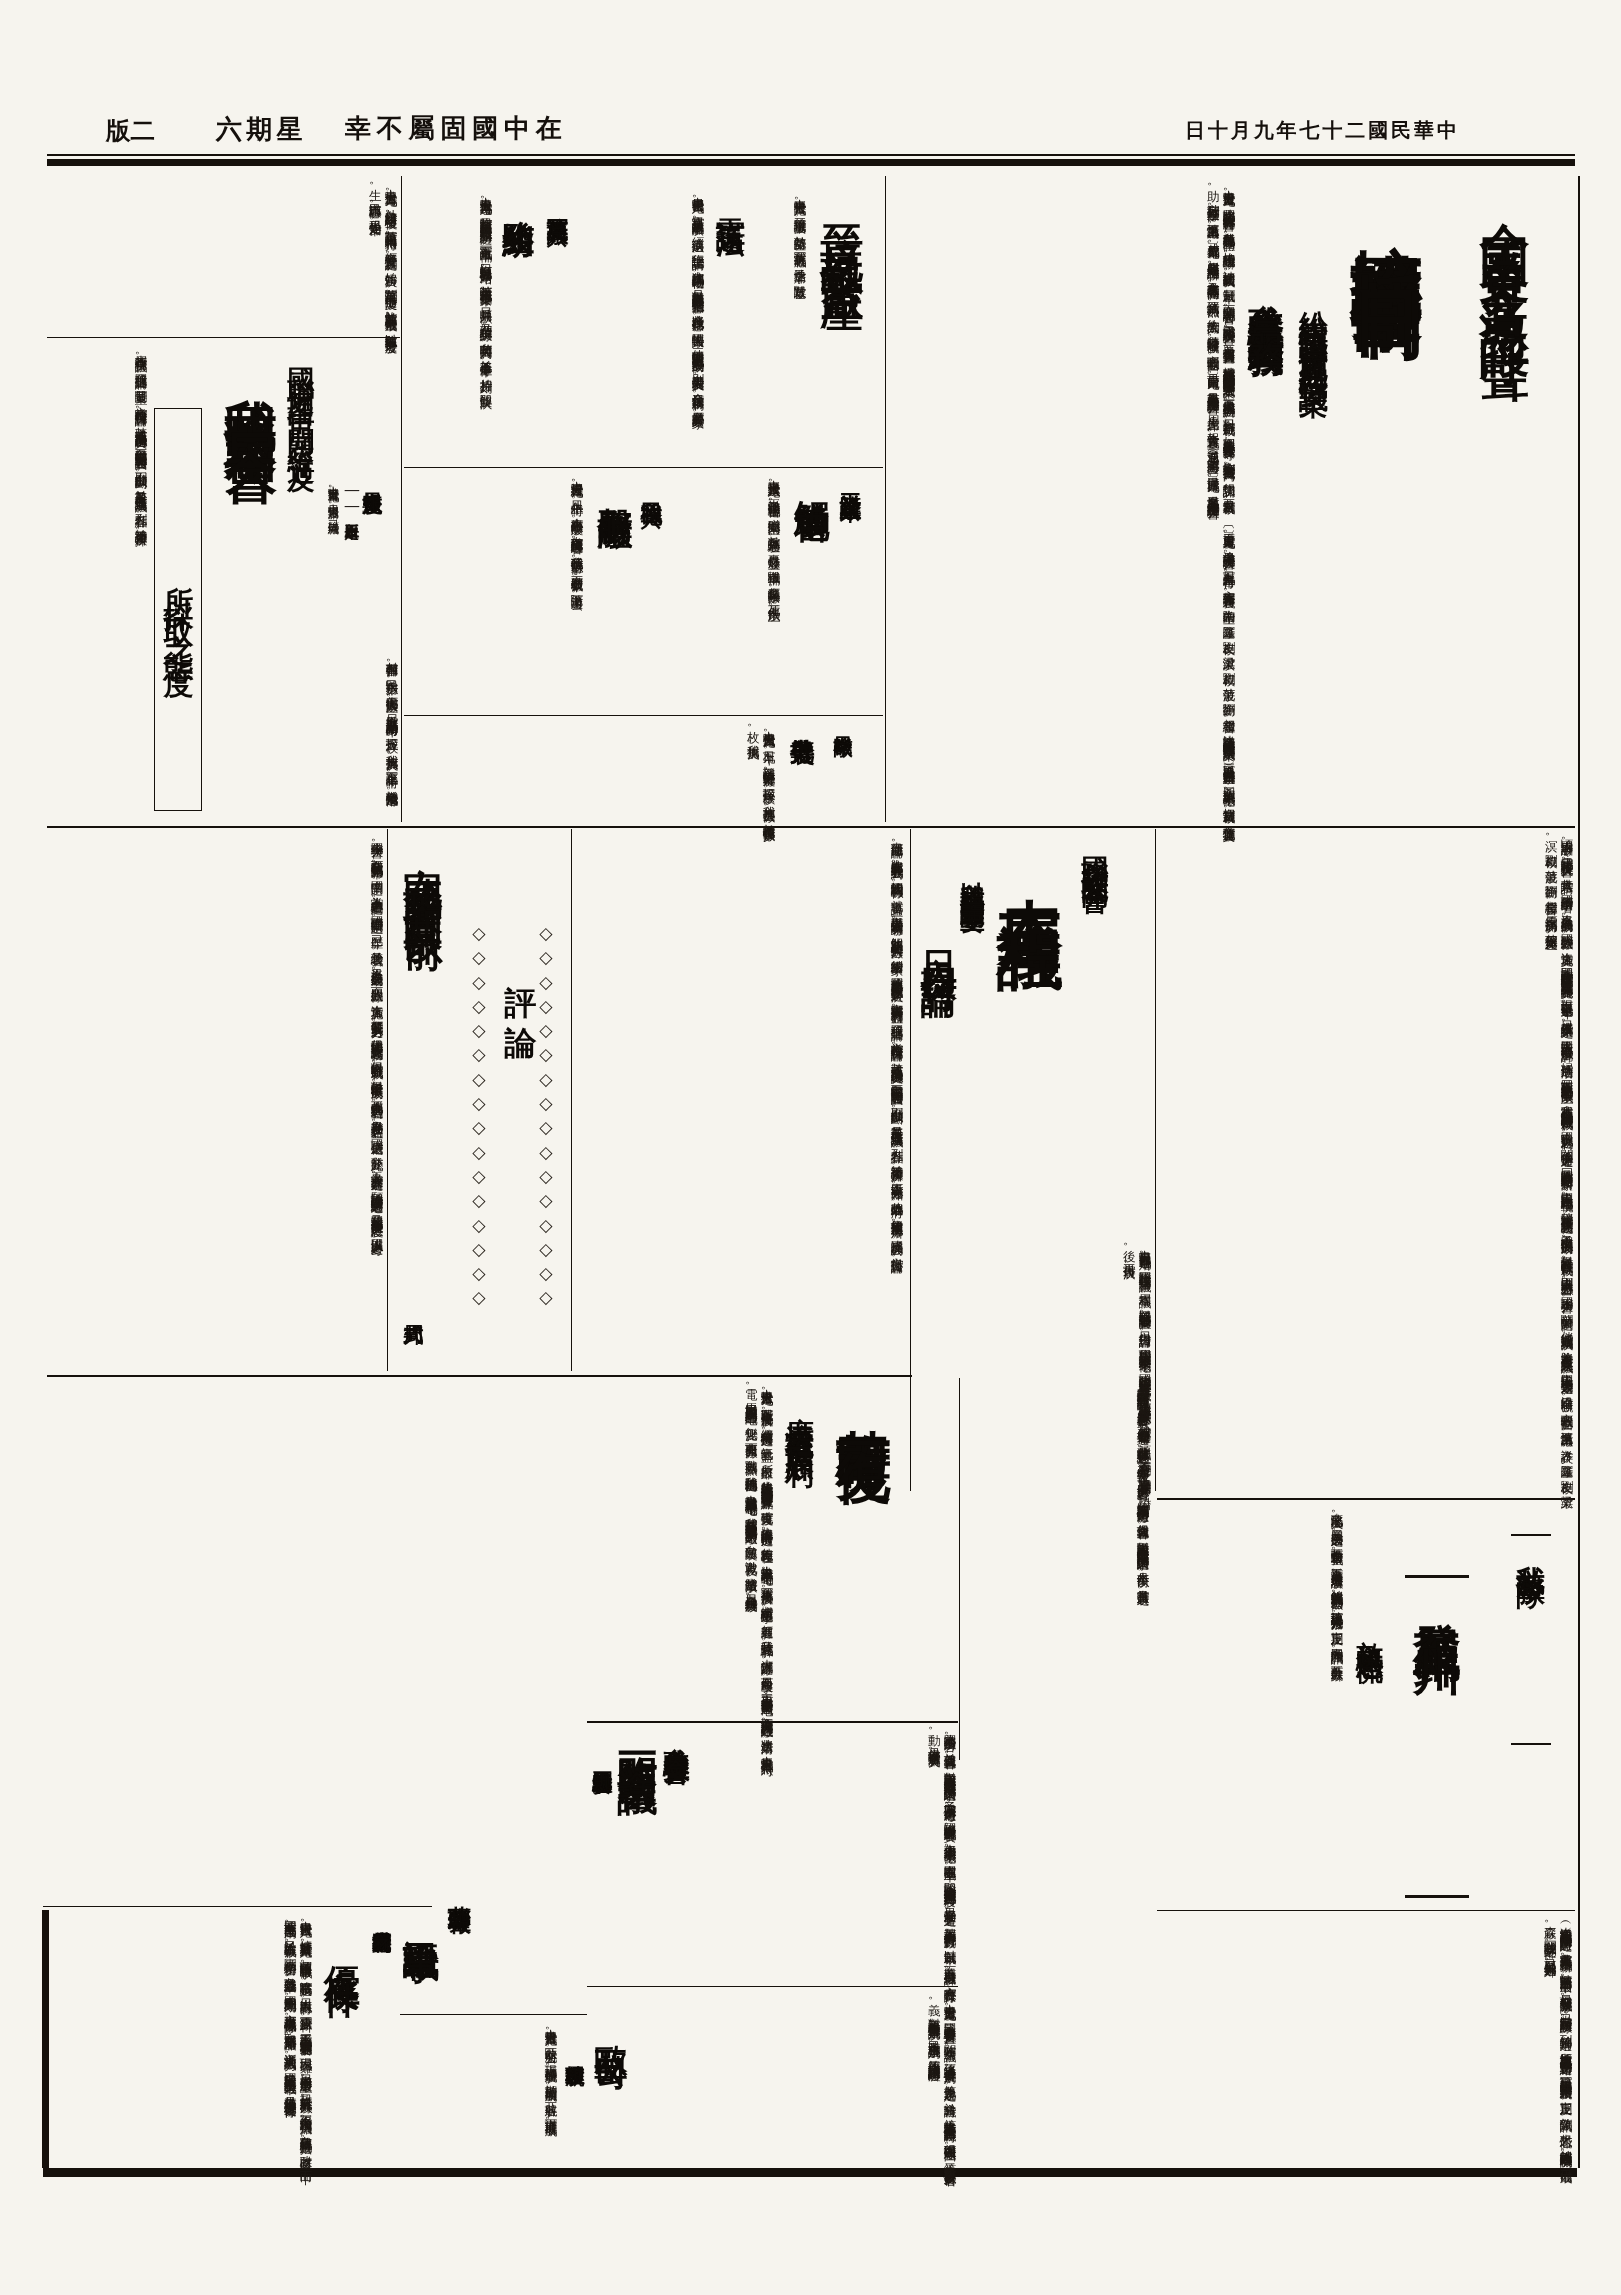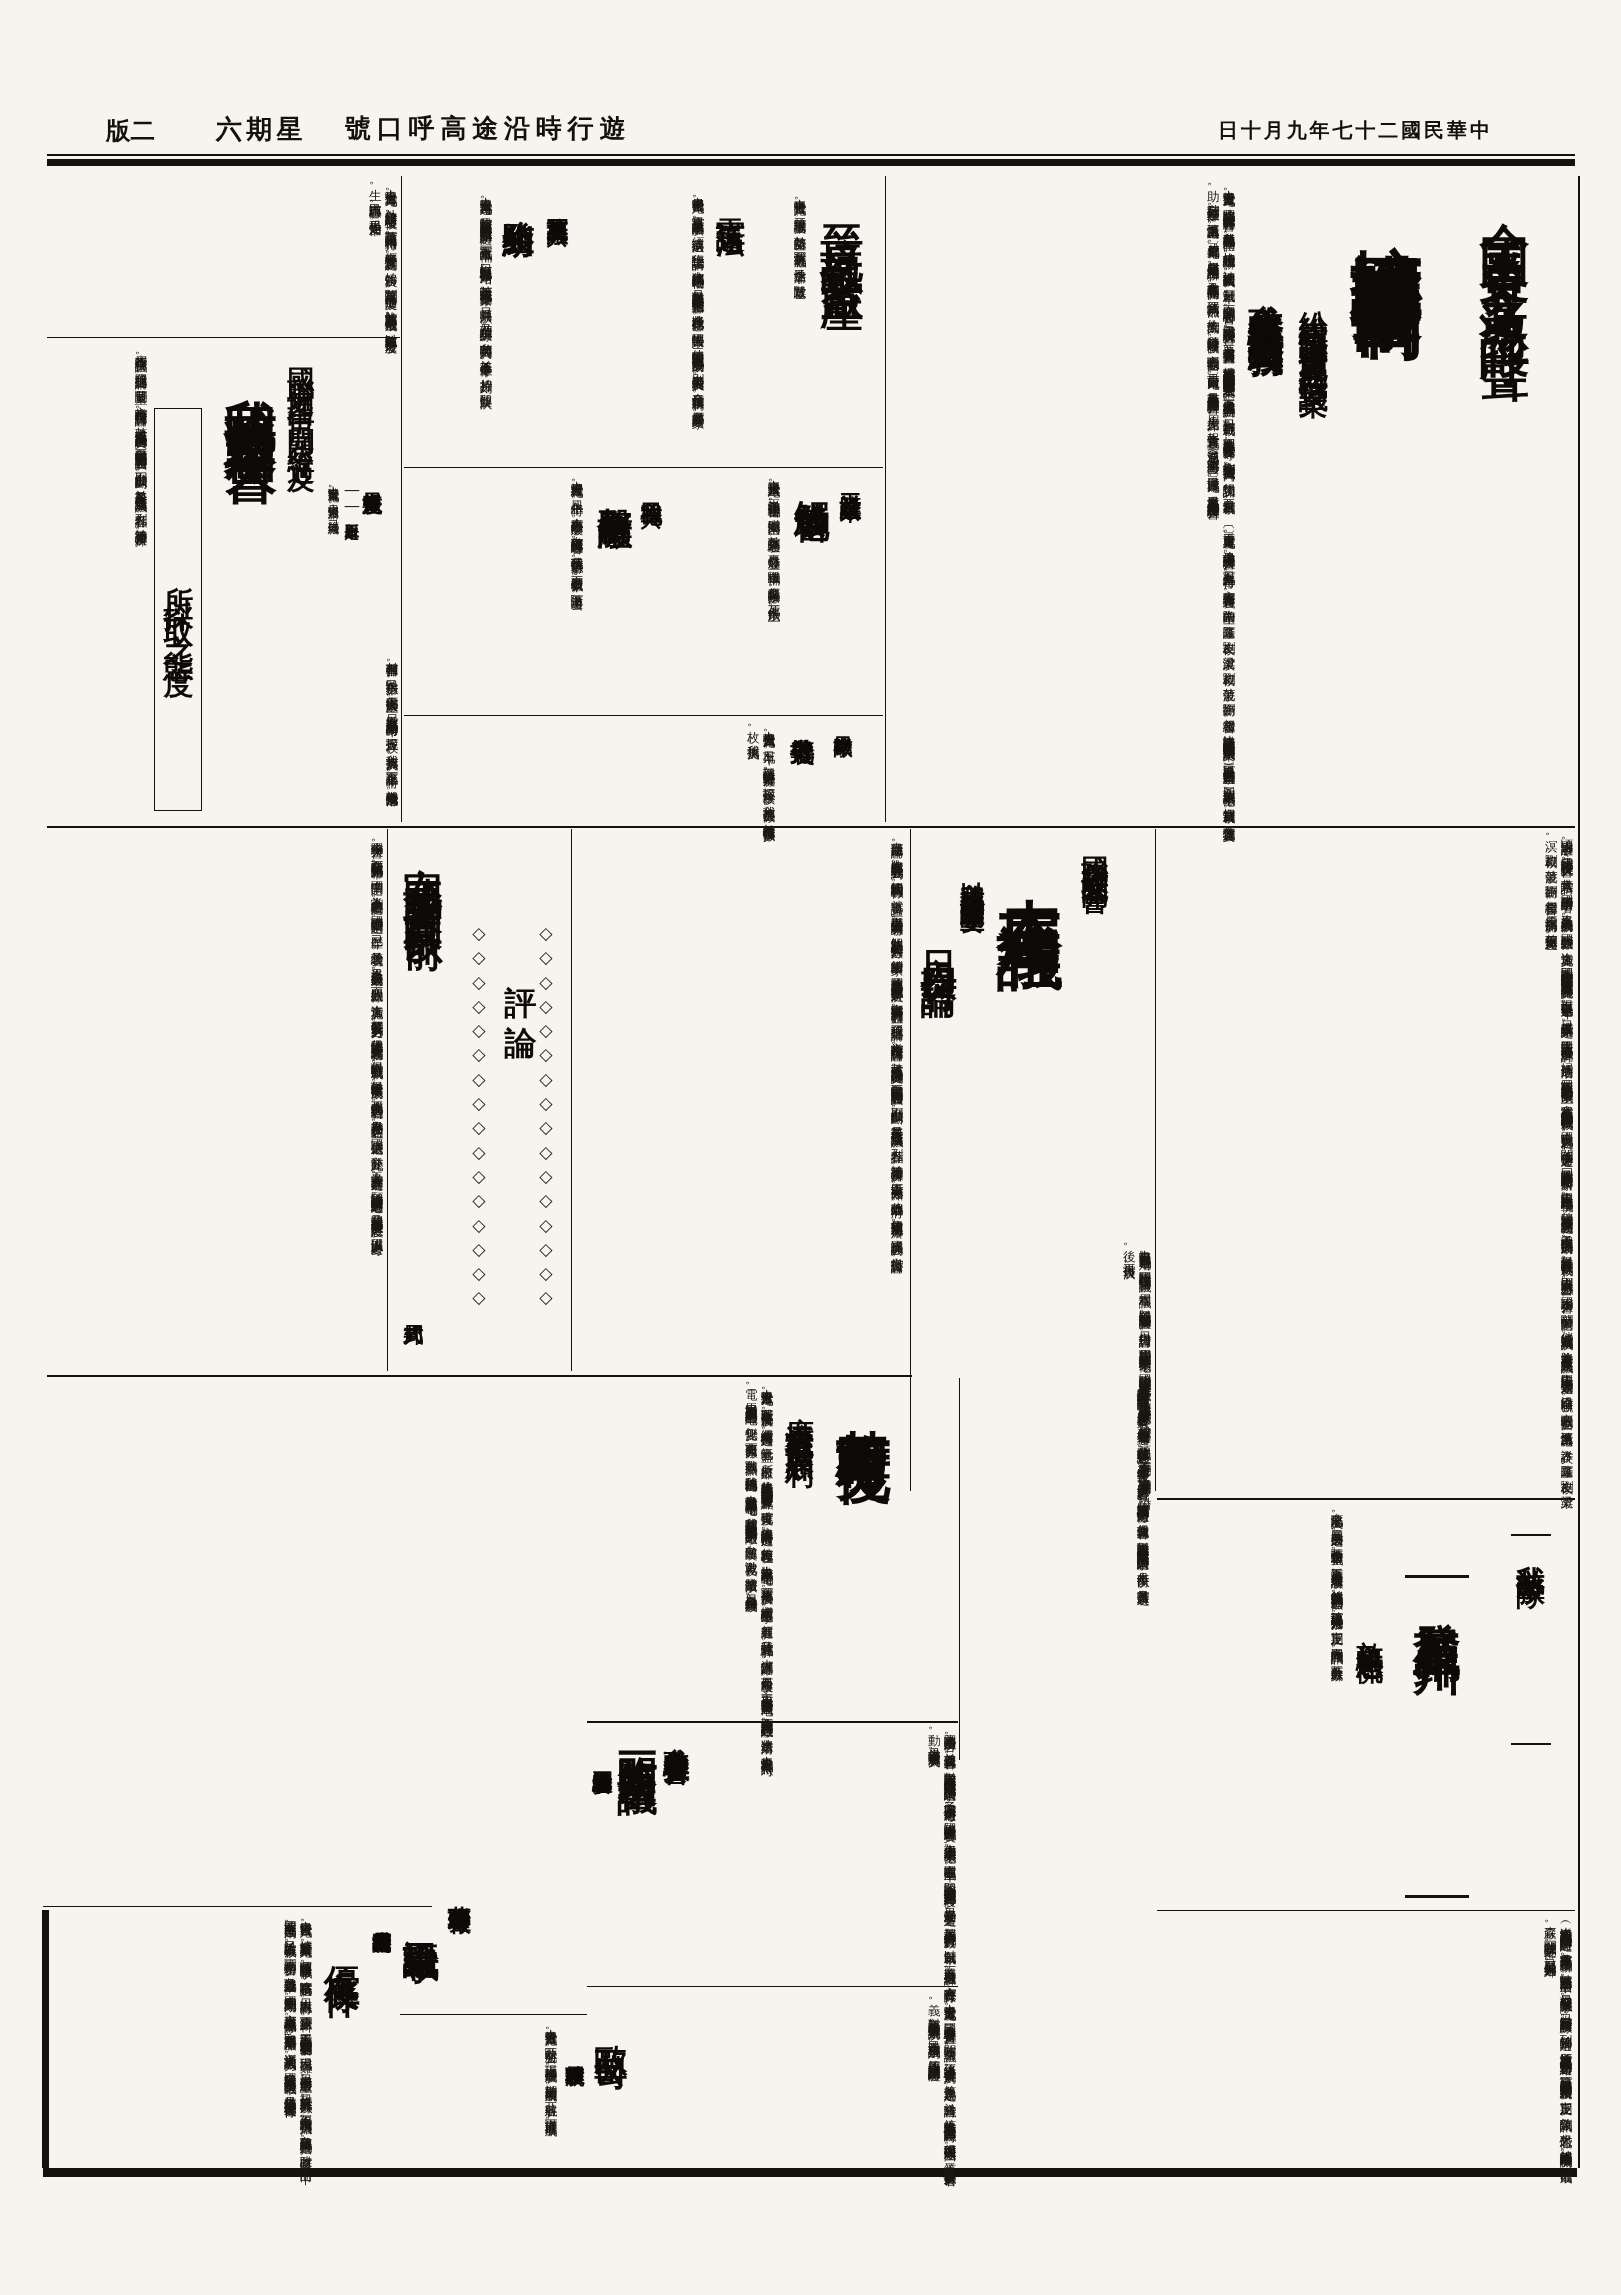--- a/index.html
+++ b/index.html
@@ -14,22 +14,22 @@
   .frame{position:absolute;border:1.8px solid #16110c;display:flex;align-items:center;justify-content:center;}
   .deco{color:#241e17;}
 </style>
 </head>
 <body>
 
 <div id="paper">
 
   <div class="h rtl" style="left:106px;top:114px;font-size:24.5px;font-weight:bold;">二版</div>
   <div class="h rtl" style="left:216px;top:112px;font-size:26px;font-weight:bold;letter-spacing:4.3px;">星期六</div>
-  <div class="h rtl" style="left:345px;top:111px;font-size:26px;font-weight:bold;letter-spacing:5.8px;">遊行時沿途高呼口號</div>
-  <div class="h rtl" style="left:1218px;top:117px;font-size:20px;font-weight:bold;letter-spacing:2.9px;">中華民國二十七年九月十日</div>
+  <div class="h rtl" style="left:345px;top:111px;font-size:26px;font-weight:bold;letter-spacing:5.8px;">在中國固屬不幸</div>
+  <div class="h rtl" style="left:1185px;top:117px;font-size:20px;font-weight:bold;letter-spacing:2.9px;">中華民國二十七年九月十日</div>
   <div class="rule" style="left:47px;top:154px;width:1528px;height:2.2px;"></div>
   <div class="rule" style="left:47px;top:159px;width:1528px;height:6.5px;"></div>
 
   <div class="rule" style="left:1578px;top:176px;width:2.2px;height:1992px;"></div>
   <div class="rule" style="left:885px;top:176px;width:1.4px;height:646px;"></div>
   <div class="rule" style="left:401px;top:176px;width:1.4px;height:646px;"></div>
   <div class="rule" style="left:404px;top:467px;width:479px;height:1.4px;"></div>
   <div class="rule" style="left:404px;top:715px;width:479px;height:1.4px;"></div>
   <div class="rule" style="left:47px;top:337px;width:353px;height:1.4px;"></div>
   <div class="rule" style="left:47px;top:826px;width:1528px;height:2.2px;"></div>

